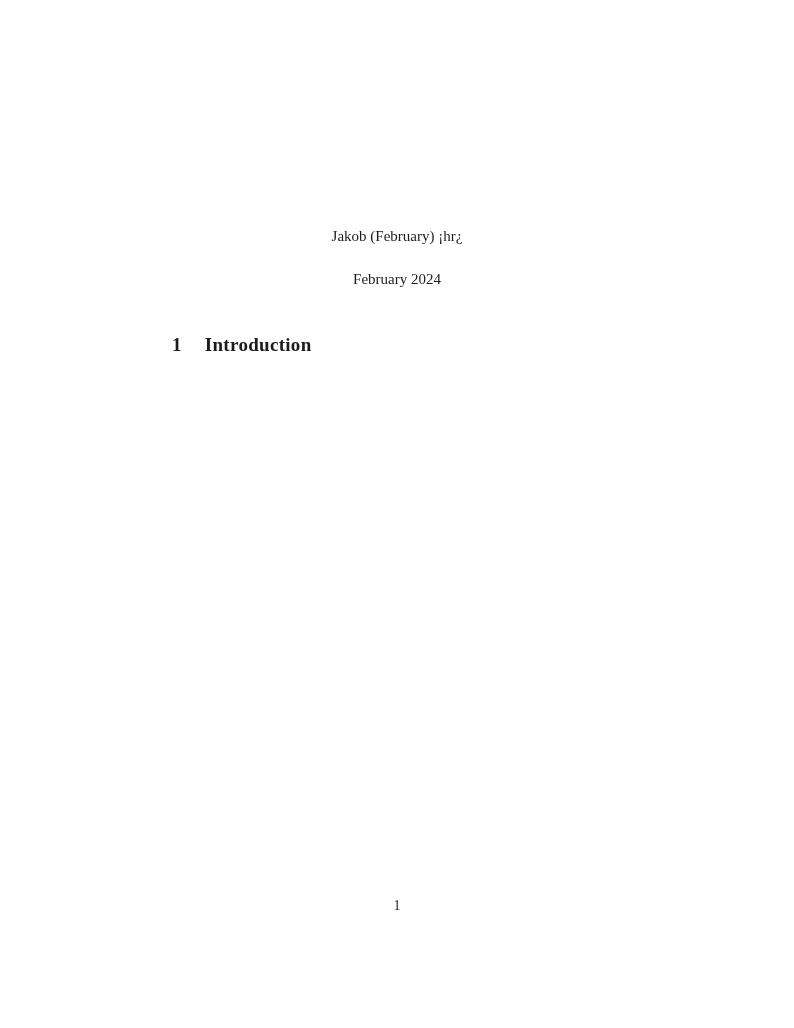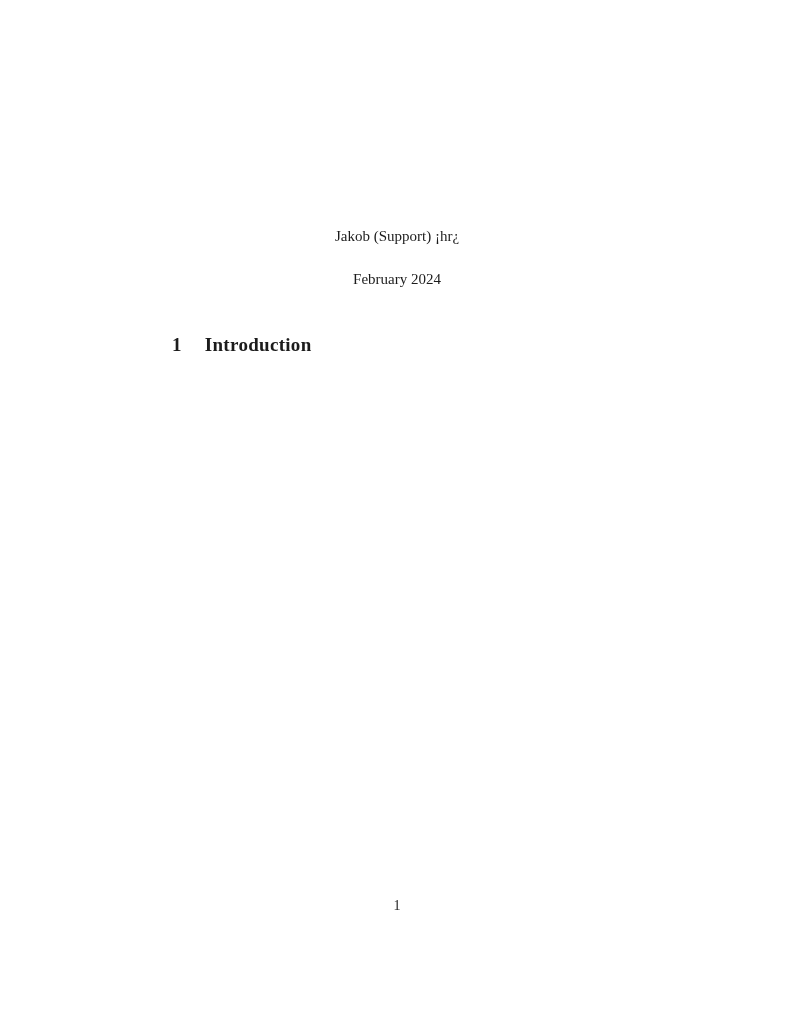--- a/index.html
+++ b/index.html
@@ -63,21 +63,21 @@
     font-size: 14px;
     font-weight: 400;
   }
 </style>
 </head>
 <body>
 
 <div class="page">
 
   <div class="title-block">
-    <div class="doc-author">Jakob (Support) ¡hr¿</div>
+    <div class="doc-author">Jakob (February) ¡hr¿</div>
     <div class="doc-date">February 2024</div>
   </div>
 
   <div class="section-heading">
     <span>1</span>
     <span>Introduction</span>
   </div>
 
   <div class="page-footer">
     <span>1</span>

